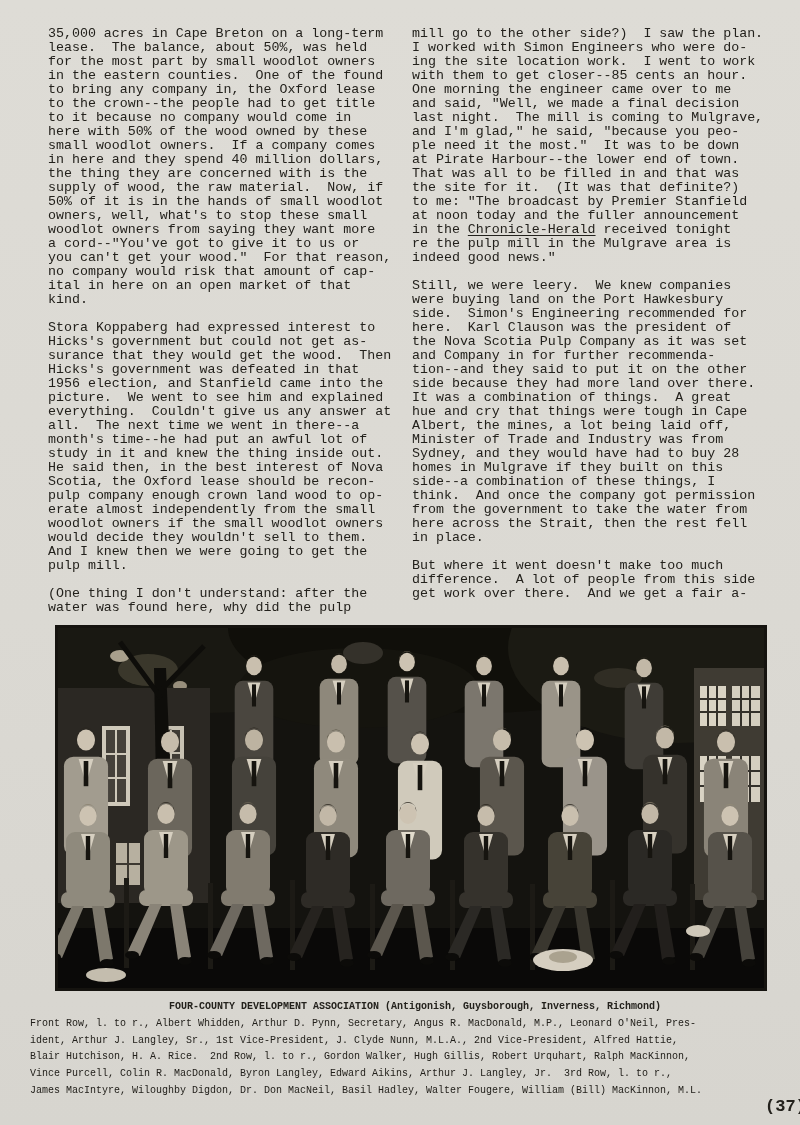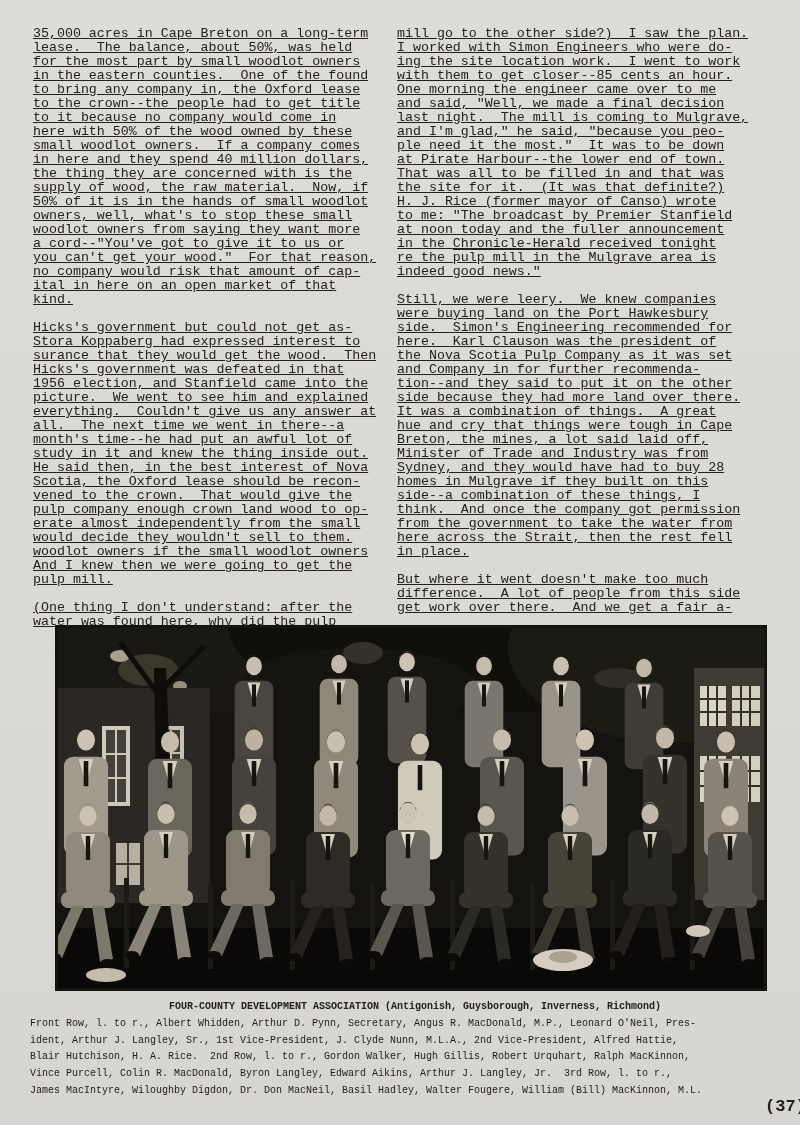--- a/index.html
+++ b/index.html
@@ -3,21 +3,21 @@
 <meta charset="utf-8">
 <style>
   html,body{margin:0;padding:0;}
   body{
     width:800px;height:1125px;position:relative;overflow:hidden;
     background:linear-gradient(180deg,#dedcd6 0%,#dbd9d3 55%,#d7d5cf 100%);
     font-family:"Liberation Mono","DejaVu Sans Mono",monospace;
     color:#23211c;
   }
   .page{position:absolute;inset:0;}
-  .columns{position:absolute;top:27px;left:33px;display:flex;text-decoration:underline;}
+  .columns{position:absolute;top:27px;left:48px;display:flex;}
   .col{width:355px;font-size:13.3px;line-height:14px;}
   .col-left{width:355px;}
   .col-right{margin-left:9px;width:370px;}
   .tline{white-space:pre;height:14px;letter-spacing:0;}
   .para + .para{margin-top:14px;}
   .u{text-decoration:underline;text-underline-offset:2px;}
   .photo-wrap{
     position:absolute;top:625px;left:55px;width:712px;height:366px;
     margin:0;box-sizing:border-box;border:3px solid #15130f;background:#0e0d0a;
   }
@@ -50,37 +50,36 @@
           <div class="tline">50% of it is in the hands of small woodlot</div>
           <div class="tline">owners, well, what's to stop these small</div>
           <div class="tline">woodlot owners from saying they want more</div>
           <div class="tline">a cord--"You've got to give it to us or</div>
           <div class="tline">you can't get your wood."  For that reason,</div>
           <div class="tline">no company would risk that amount of cap-</div>
           <div class="tline">ital in here on an open market of that</div>
           <div class="tline">kind.</div>
         </div>
         <div class="para">
+          <div class="tline">Stora Koppaberg had expressed interest to</div>
           <div class="tline">Hicks's government but could not get as-</div>
-          <div class="tline">Stora Koppaberg had expressed interest to</div>
           <div class="tline">surance that they would get the wood.  Then</div>
           <div class="tline">Hicks's government was defeated in that</div>
           <div class="tline">1956 election, and Stanfield came into the</div>
           <div class="tline">picture.  We went to see him and explained</div>
           <div class="tline">everything.  Couldn't give us any answer at</div>
           <div class="tline">all.  The next time we went in there--a</div>
           <div class="tline">month's time--he had put an awful lot of</div>
           <div class="tline">study in it and knew the thing inside out.</div>
           <div class="tline">He said then, in the best interest of Nova</div>
           <div class="tline">Scotia, the Oxford lease should be recon-</div>
-          <div class="tline">vened to the crown.  That would give the</div>
           <div class="tline">pulp company enough crown land wood to op-</div>
           <div class="tline">erate almost independently from the small</div>
+          <div class="tline">woodlot owners if the small woodlot owners</div>
           <div class="tline">would decide they wouldn't sell to them.</div>
-          <div class="tline">woodlot owners if the small woodlot owners</div>
           <div class="tline">And I knew then we were going to get the</div>
           <div class="tline">pulp mill.</div>
         </div>
         <div class="para">
           <div class="tline">(One thing I don't understand: after the</div>
           <div class="tline">water was found here, why did the pulp</div>
         </div>
       </div>
     <div class="col col-right">
         <div class="para">
@@ -89,39 +88,38 @@
           <div class="tline">ing the site location work.  I went to work</div>
           <div class="tline">with them to get closer--85 cents an hour.</div>
           <div class="tline">One morning the engineer came over to me</div>
           <div class="tline">and said, "Well, we made a final decision</div>
           <div class="tline">last night.  The mill is coming to Mulgrave,</div>
           <div class="tline">and I'm glad," he said, "because you peo-</div>
           <div class="tline">ple need it the most."  It was to be down</div>
           <div class="tline">at Pirate Harbour--the lower end of town.</div>
           <div class="tline">That was all to be filled in and that was</div>
           <div class="tline">the site for it.  (It was that definite?)</div>
-          <div class="tline">H. J. Rice (former mayor of Canso) wrote</div>
           <div class="tline">to me: "The broadcast by Premier Stanfield</div>
           <div class="tline">at noon today and the fuller announcement</div>
           <div class="tline"><span>in the </span><span class="u">Chronicle-Herald</span><span> received tonight</span></div>
           <div class="tline">re the pulp mill in the Mulgrave area is</div>
           <div class="tline">indeed good news."</div>
         </div>
         <div class="para">
           <div class="tline">Still, we were leery.  We knew companies</div>
           <div class="tline">were buying land on the Port Hawkesbury</div>
           <div class="tline">side.  Simon's Engineering recommended for</div>
           <div class="tline">here.  Karl Clauson was the president of</div>
           <div class="tline">the Nova Scotia Pulp Company as it was set</div>
           <div class="tline">and Company in for further recommenda-</div>
           <div class="tline">tion--and they said to put it on the other</div>
           <div class="tline">side because they had more land over there.</div>
           <div class="tline">It was a combination of things.  A great</div>
           <div class="tline">hue and cry that things were tough in Cape</div>
-          <div class="tline">Breton, the mines, a lot said laid off,</div>
+          <div class="tline">Albert, the mines, a lot being laid off,</div>
           <div class="tline">Minister of Trade and Industry was from</div>
           <div class="tline">Sydney, and they would have had to buy 28</div>
           <div class="tline">homes in Mulgrave if they built on this</div>
           <div class="tline">side--a combination of these things, I</div>
           <div class="tline">think.  And once the company got permission</div>
           <div class="tline">from the government to take the water from</div>
           <div class="tline">here across the Strait, then the rest fell</div>
           <div class="tline">in place.</div>
         </div>
         <div class="para">

